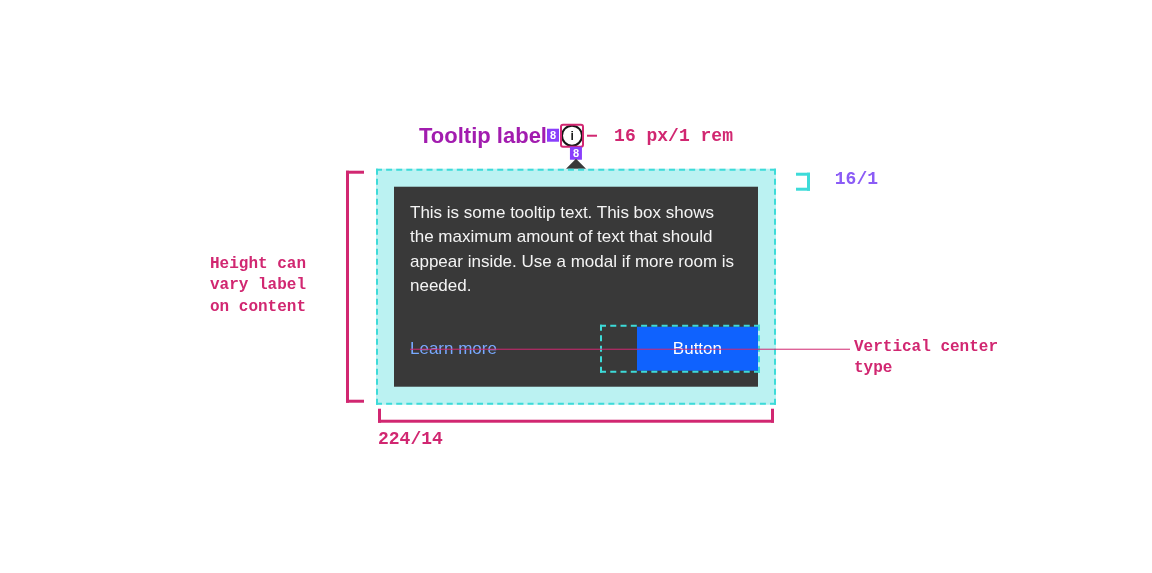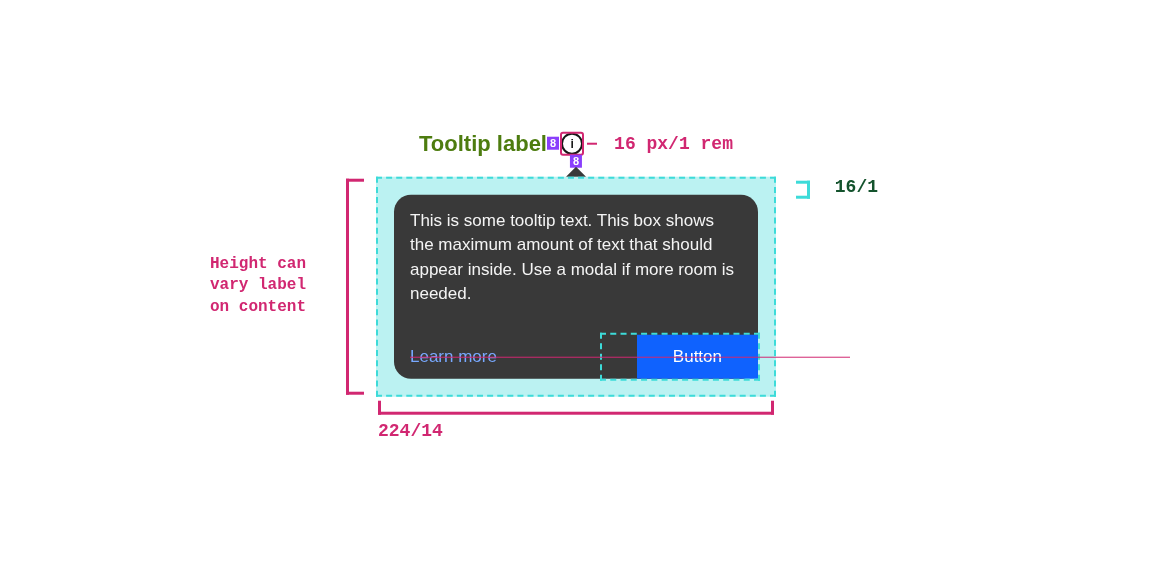--- a/index.html
+++ b/index.html
@@ -14,35 +14,35 @@
     position: absolute;
     left: 50%;
     top: 50%;
     transform: translate(-50%, -50%);
   }
   .mono {
     font-family: "SFMono-Regular", Consolas, "Liberation Mono", Menlo, monospace;
     font-weight: 700;
   }
   .pink { color: #d12771; }
-  .teal { color: #14532d; }
+  .teal { color: #8b5cf6; }
   
   .label-row {
     position: absolute;
     left: 0; right: 0;
     top: -46px;
     display: flex;
     justify-content: center;
     align-items: center;
     gap: 0;
   }
   .label-text {
     font-size: 22px;
     font-weight: 600;
-    color: #4d7c0f;
+    color: #a21caf;
   }
   .spacer-badge {
     background: #8a3ffc;
     color: #fff;
     font-size: 11px;
     font-weight: 700;
     padding: 1px 3px;
     line-height: 1;
   }
   .info-circle {
@@ -91,22 +91,21 @@
     position: relative;
     width: 400px;
     border: 2px dashed #3ddbd9;
     background: rgba(61,219,217,0.35);
     padding: 16px;
   }
   .panel {
     background: #393939;
     color: #f4f4f4;
     position: relative;
-    padding: 14px 16px 0 16px;
-    border-radius: 17px;
+    padding: 14px 16px 16px 16px;
   }
   .body-text {
     font-size: 17px;
     line-height: 1.45;
     font-weight: 400;
   }
   .footer {
     margin-top: 28px;
     display: flex;
     align-items: stretch;
@@ -243,20 +242,21 @@
     <div class="right-top-dim mono teal">16/1</div>
 
     <div class="panel">
       <p class="body-text">This is some tooltip text. This box shows the maximum amount of text that should appear inside. Use a modal if more room is needed.</p>
 
       <div class="footer">
         <div class="centerline"></div>
         <a class="link">Learn more</a>
         <button class="btn">Button</button>
         <div class="btn-outline"></div>
+        <div class="right-center-note mono pink">Vertical center type</div>
       </div>
     </div>
 
     <div class="bottom-measure"></div>
     <div class="bottom-dim mono pink">224/14</div>
   </div>
 
 </div>
 
 </body></html>

